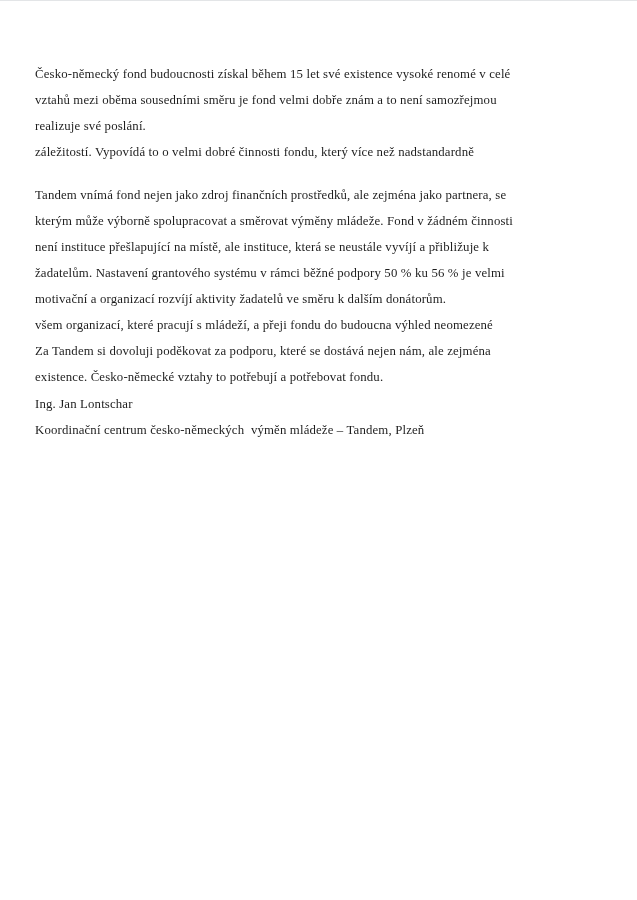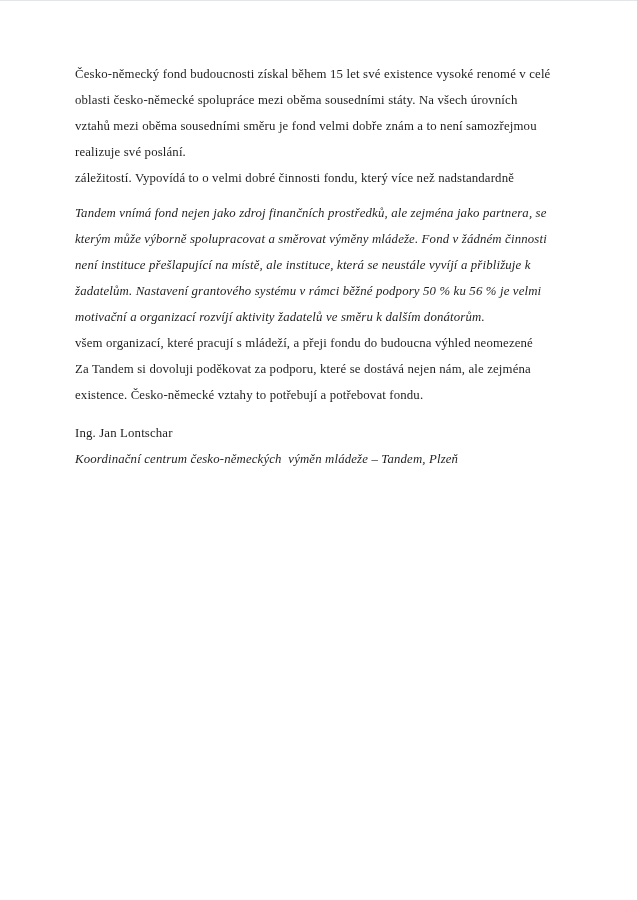--- a/index.html
+++ b/index.html
@@ -11,43 +11,42 @@
     width: 637px;
     height: 900px;
     overflow: hidden;
     font-family: "Liberation Serif", "DejaVu Serif", serif;
     color: #1e1e1e;
   }
   .page {
     box-sizing: border-box;
     width: 637px;
     height: 900px;
-    padding: 60px 55px 0 75px;
+    padding: 60px 55px 0 35px;
     border-top: 1px solid #e3e5e7;
     background: #ffffff;
   }
   .para { margin: 0; }
-  .para-spaced { margin-top: 9px; font-style: italic; }
-  .signature-block { margin-top: 12px; }
+  .para-spaced { margin-top: 17px; }
+  .signature-block { margin-top: 1px; }
   .line {
     white-space: pre;
     font-size: 12.8px;
     line-height: 26px;
     letter-spacing: 0.15px;
   }
-  .italic { font-style: italic; }
+  .italic { }
 </style>
 </head>
 <body>
 
 <main class="page">
 
   <section class="para">
     <div class="line">Česko-německý fond budoucnosti získal během 15 let své existence vysoké renomé v celé</div>
-    <div class="line">oblasti česko-německé spolupráce mezi oběma sousedními státy. Na všech úrovních</div>
     <div class="line">vztahů mezi oběma sousedními směru je fond velmi dobře znám a to není samozřejmou</div>
     <div class="line">realizuje své poslání.</div>
     <div class="line">záležitostí. Vypovídá to o velmi dobré činnosti fondu, který více než nadstandardně</div>
   </section>
 
   <section class="para para-spaced">
     <div class="line">Tandem vnímá fond nejen jako zdroj finančních prostředků, ale zejména jako partnera, se</div>
     <div class="line">kterým může výborně spolupracovat a směrovat výměny mládeže. Fond v žádném činnosti</div>
     <div class="line">není instituce přešlapující na místě, ale instituce, která se neustále vyvíjí a přibližuje k</div>
     <div class="line">žadatelům. Nastavení grantového systému v rámci běžné podpory 50 % ku 56 % je velmi</div>

